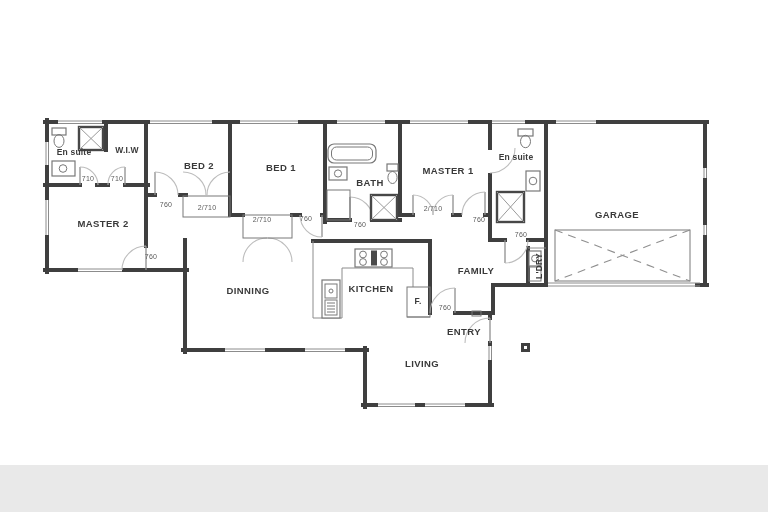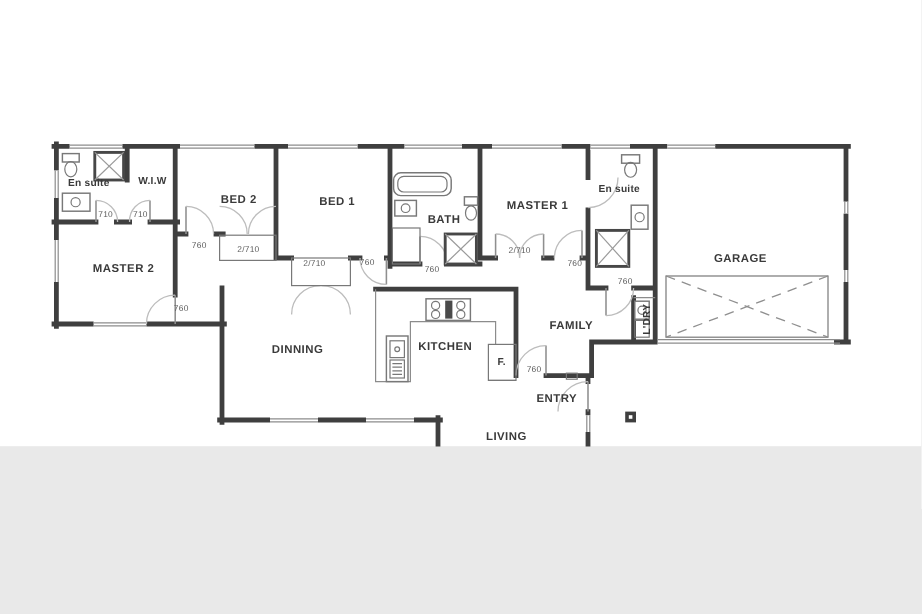--- a/index.html
+++ b/index.html
@@ -1,16 +1,16 @@
 <!DOCTYPE html>
 <html style="--wall: #3f3f3f; --thin: #8c8c8c; --arc: #bdbdbd; --label: #3a3a3a; --dim: #5a5a5a;"><head>
 <meta charset="utf-8">
 <style>
   html,body{margin:0;padding:0;background:#e9e9e9;}
-  .stage{width:768px;height:372px;background:#fff;position:relative;margin:0 auto;
+  .stage{width:768px;height:465px;background:#fff;position:relative;margin:0 auto;
          font-family:"Liberation Sans",sans-serif;}
   svg{display:block}
   .wall{stroke:var(--wall,#3f3f3f);stroke-width:4;fill:none;stroke-linecap:square}
   .thin{stroke:var(--thin,#8c8c8c);stroke-width:1;fill:none}
   .fix{stroke:#787878;stroke-width:1.2;fill:#fff}
   .fixl{stroke:#787878;stroke-width:1;fill:none}
   .arc{stroke:var(--arc,#bdbdbd);stroke-width:1.1;fill:none}
   .leaf{stroke:#8f8f8f;stroke-width:1.3}
   .shower{stroke:#474747;stroke-width:2.4;fill:#fff}
   .xln{stroke:#9a9a9a;stroke-width:1}

